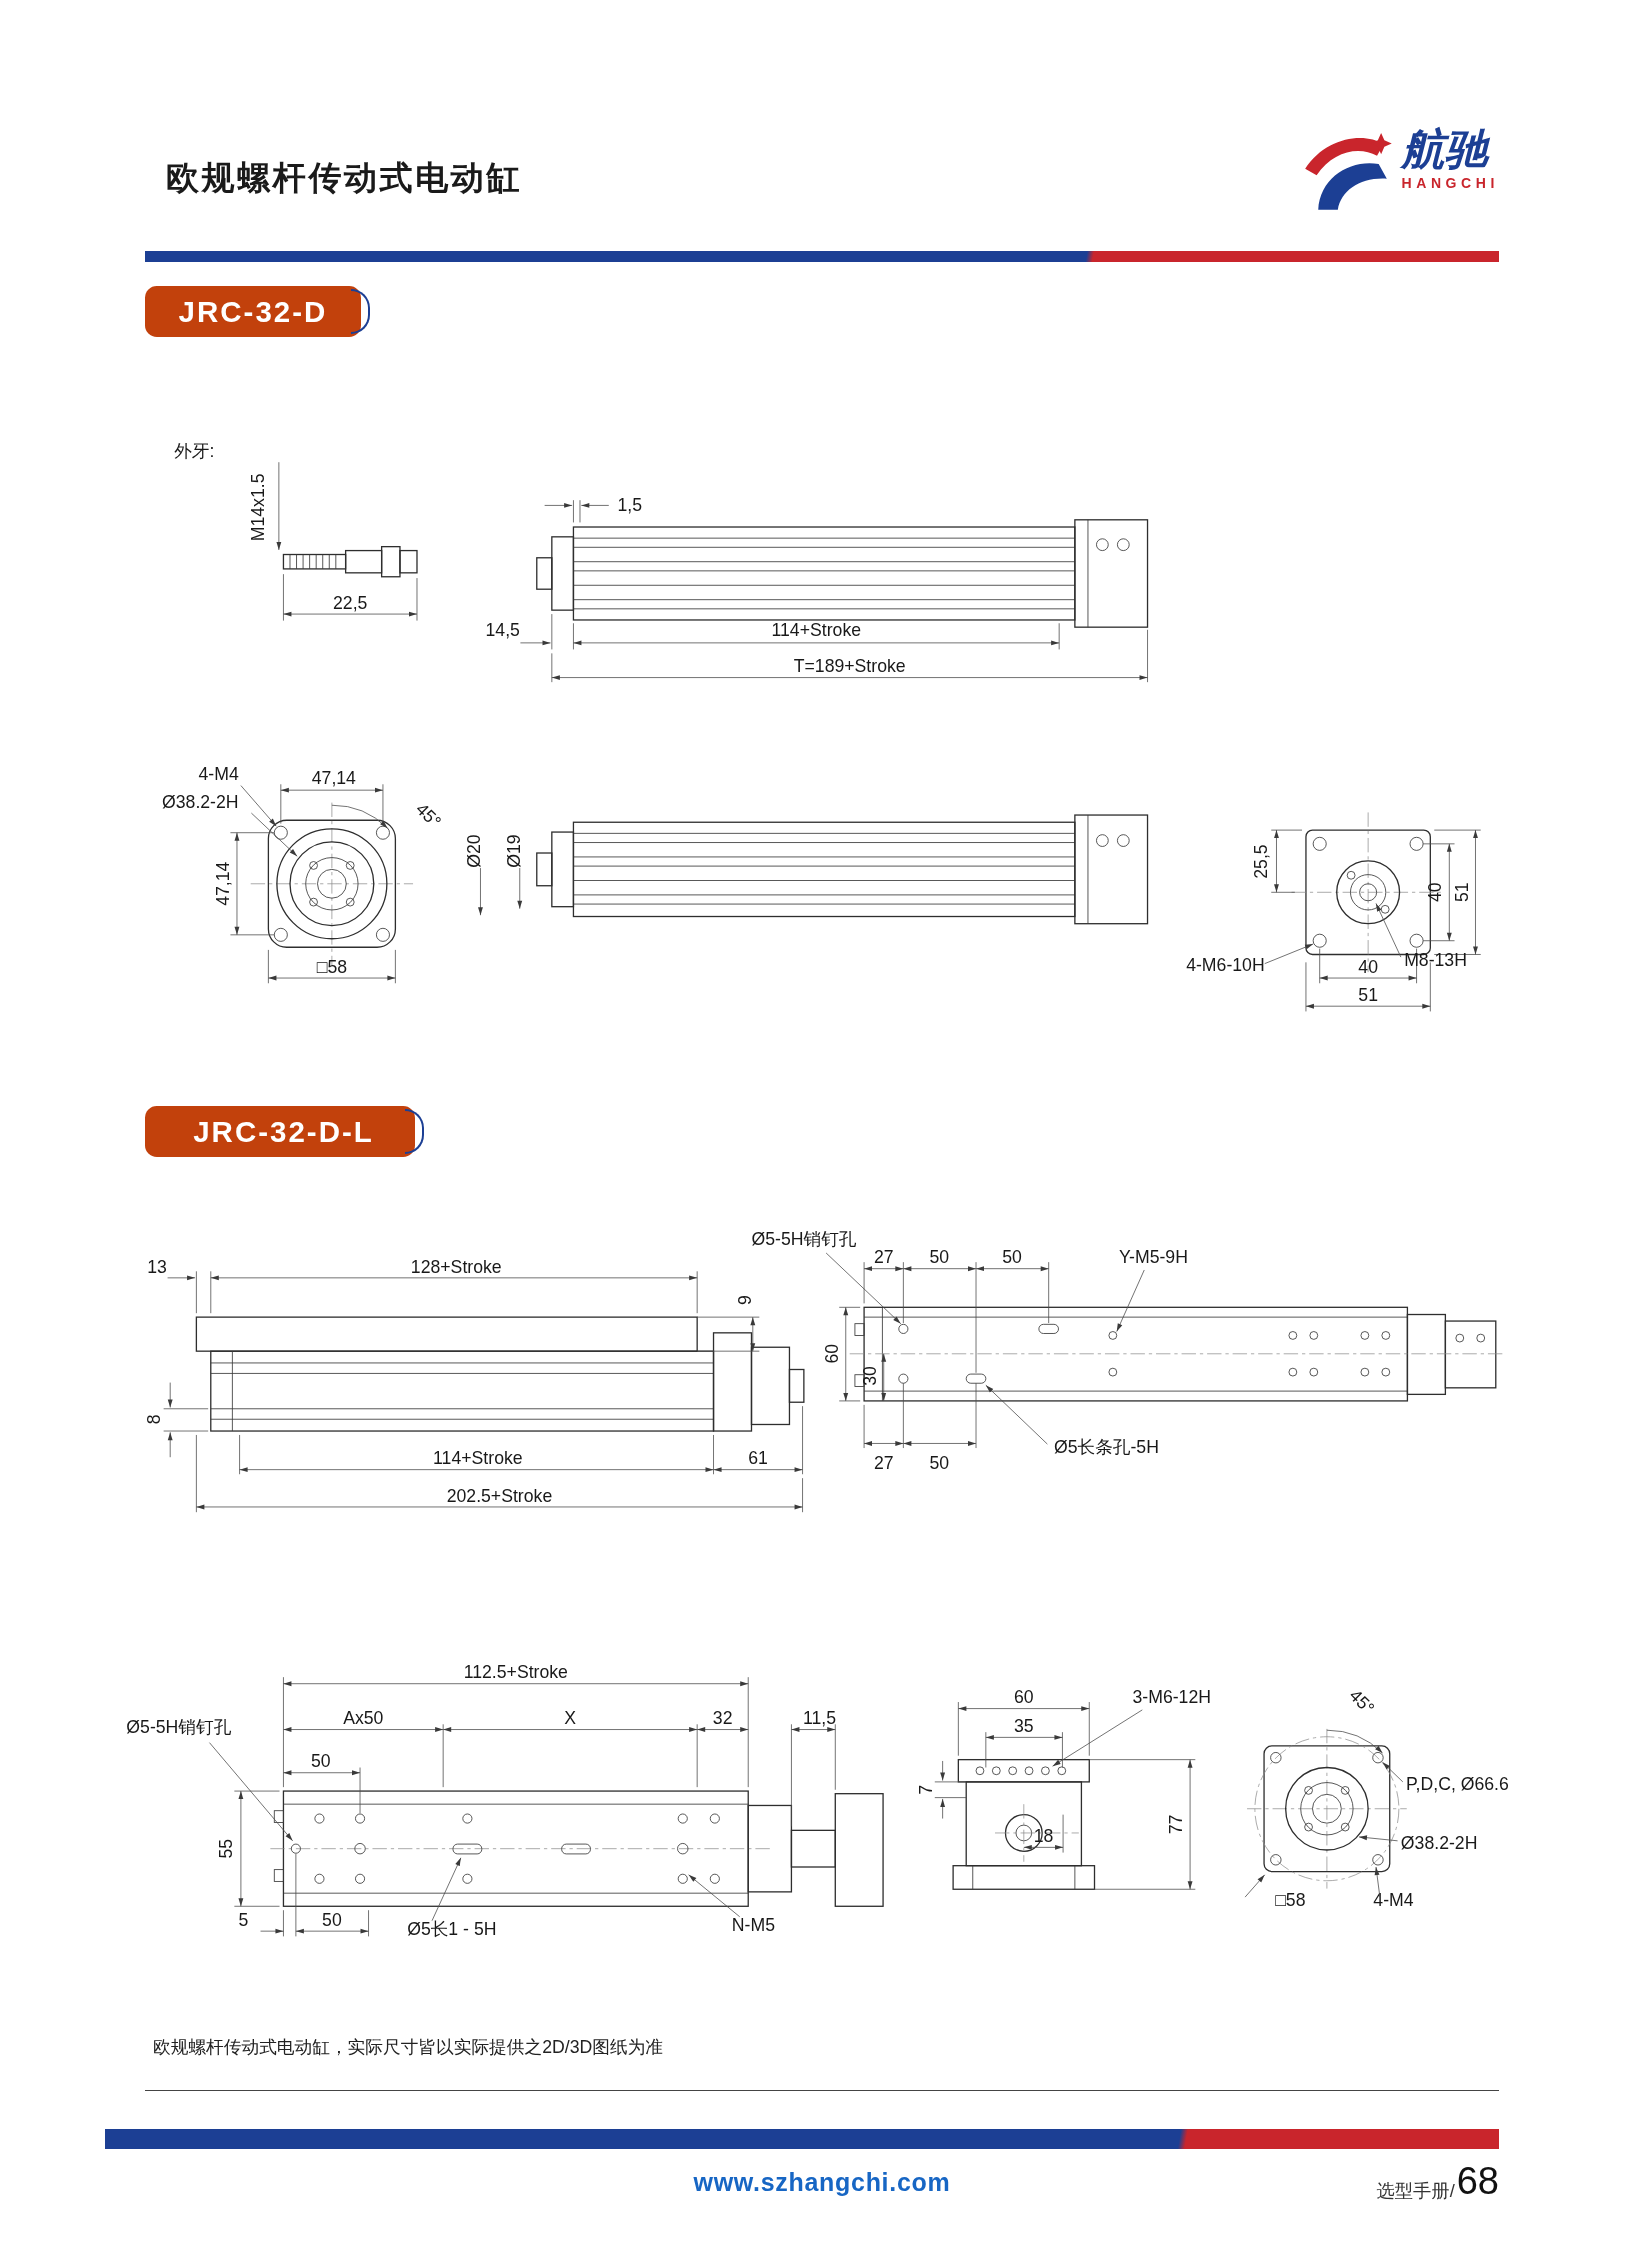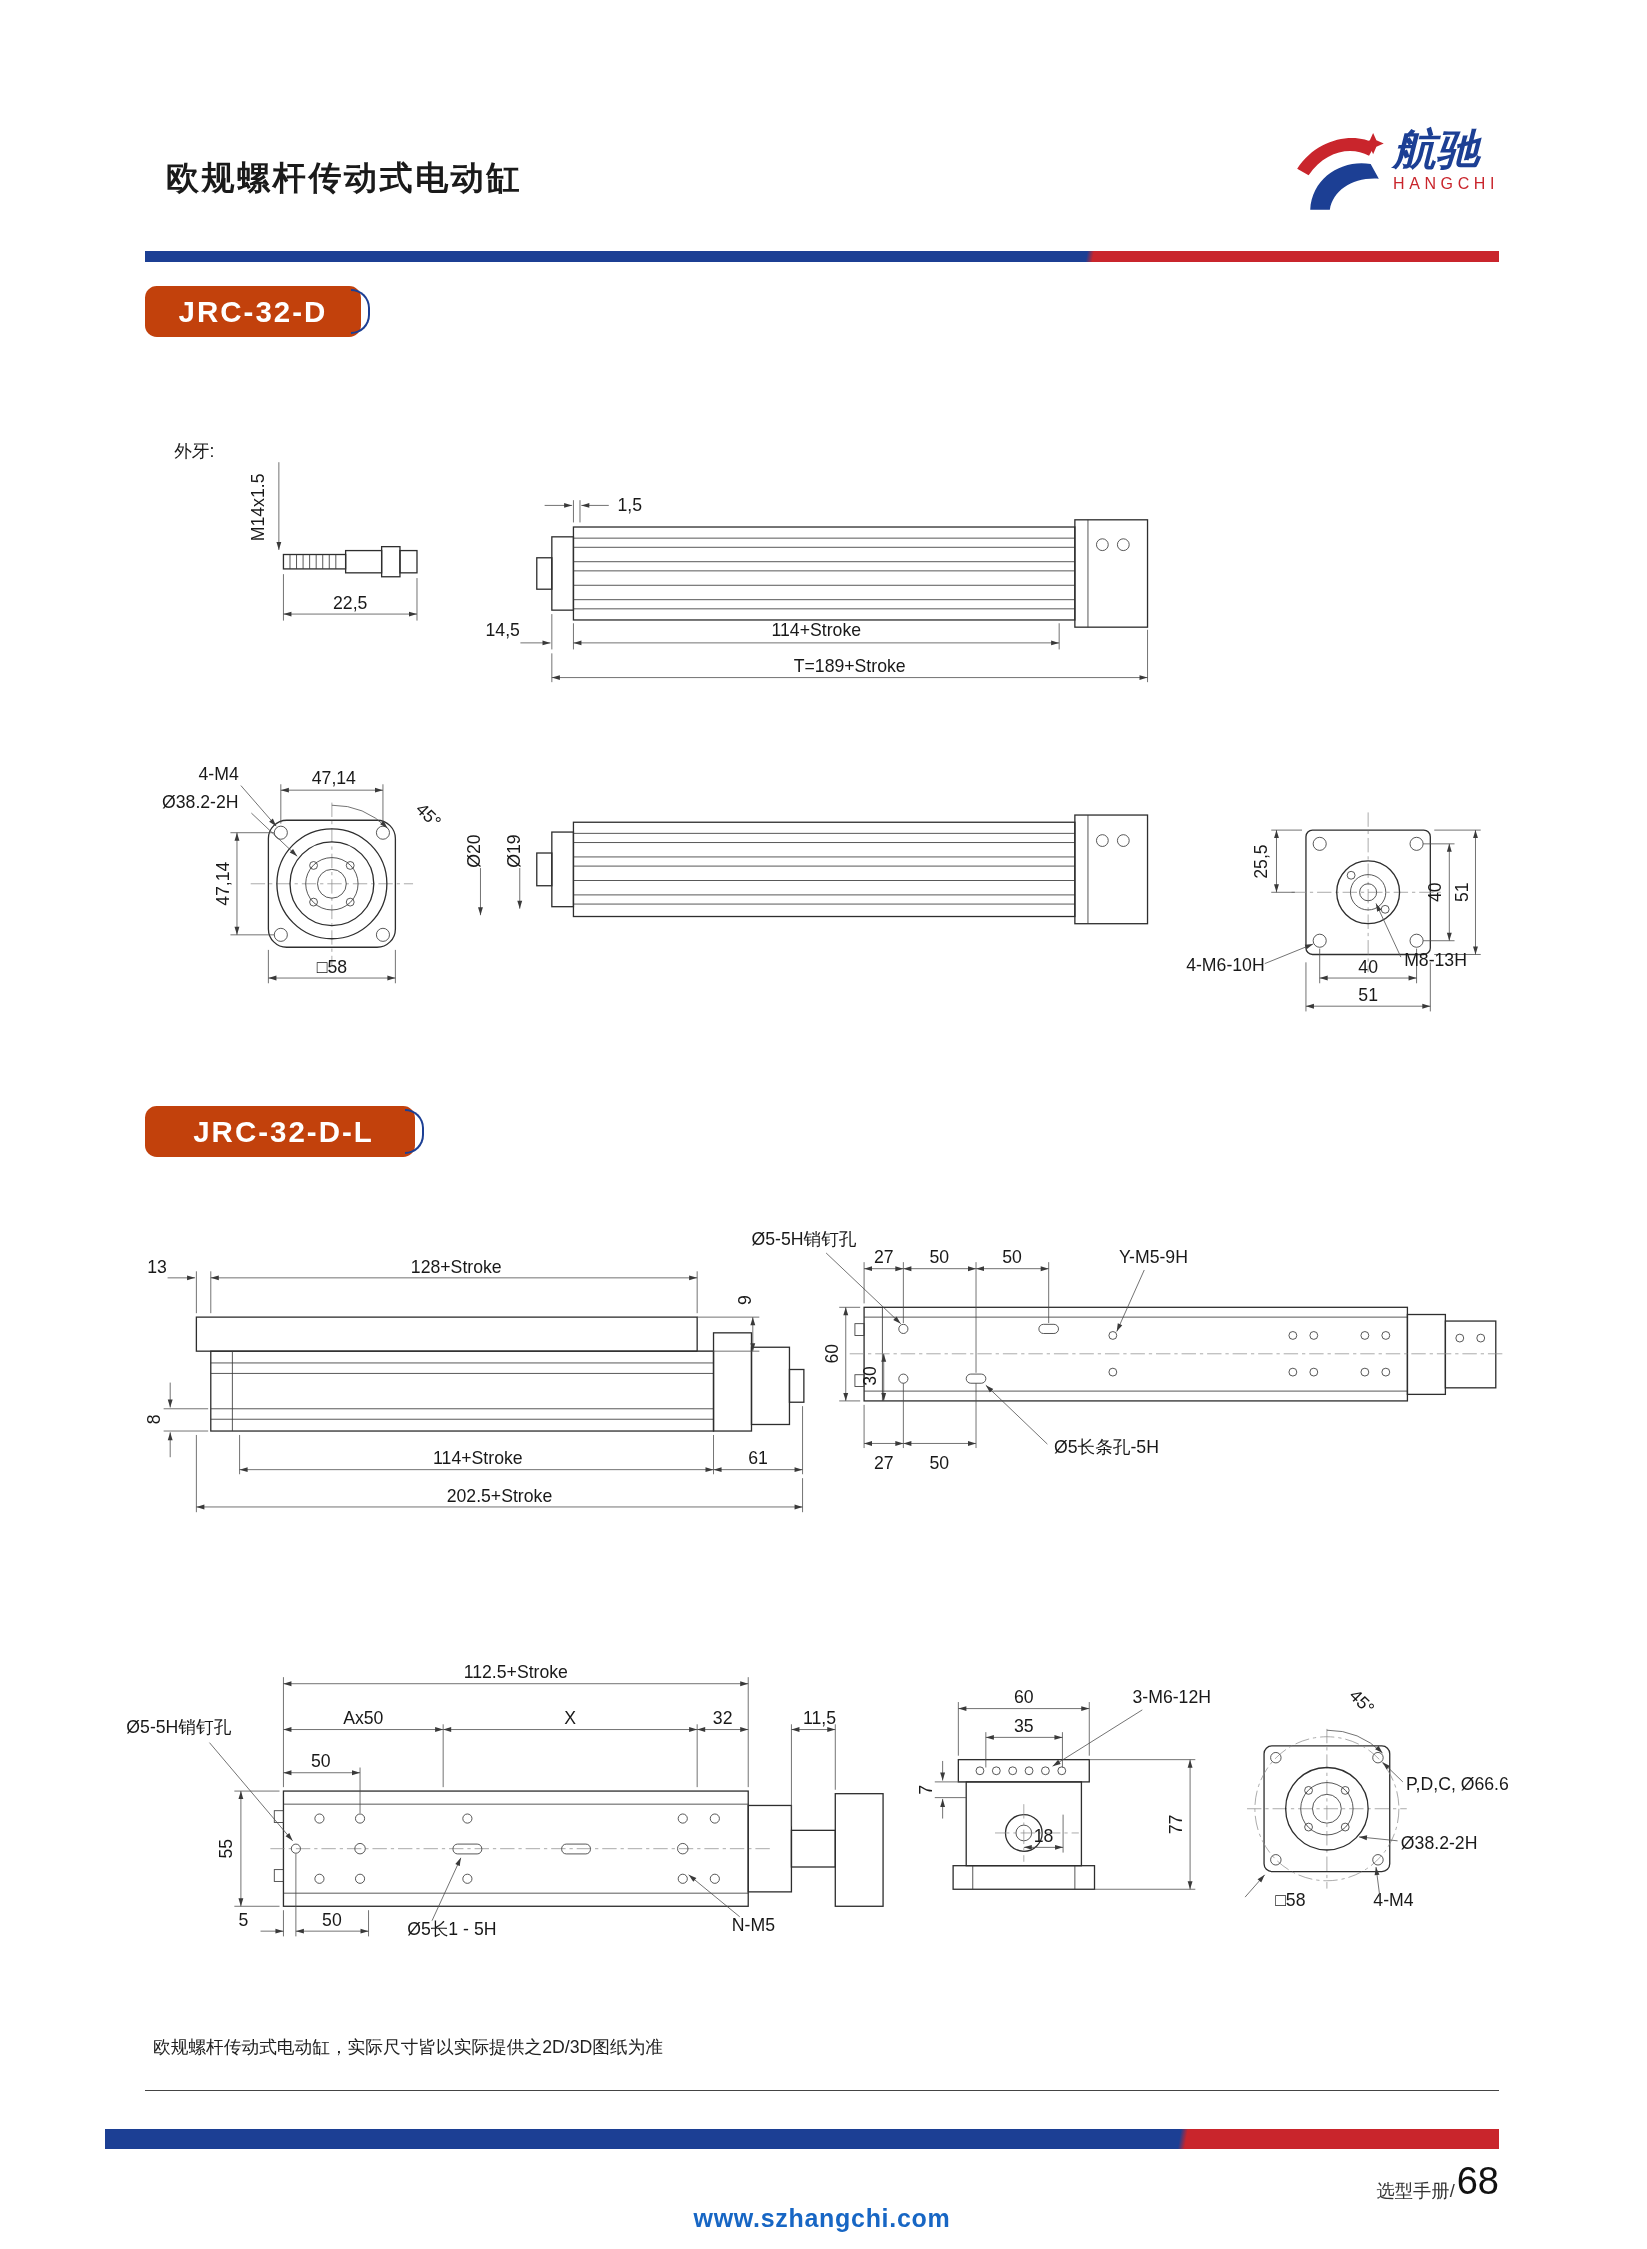--- a/index.html
+++ b/index.html
@@ -3,21 +3,21 @@
 <meta charset="utf-8">
 <style>
   html,body{margin:0;padding:0;background:#e8e8e8;}
   .page{position:relative;width:1647px;height:2250px;background:#ffffff;overflow:hidden;
         font-family:"Liberation Sans","DejaVu Sans",sans-serif;}
   
   .title{position:absolute;left:166px;top:156px;margin:0;font-size:33px;font-weight:700;
          color:#1a1a1a;letter-spacing:2.6px;}
   .logo{position:absolute;right:148px;top:128px;display:flex;align-items:flex-start;gap:6.5px;}
   .logo-cn{font-size:43px;font-weight:700;font-style:italic;color:#1c3f94;line-height:1;}
-  .logo-en{font-size:16px;font-weight:400;color:#c9252c;letter-spacing:4.6px;margin-top:3.9px;}
+  .logo-en{font-size:14px;font-weight:700;color:#c9252c;letter-spacing:4.6px;margin-top:3.9px;}
   .hrule{position:absolute;left:145px;top:251px;width:1354px;height:10.5px;
          background:linear-gradient(100deg,#1c3f94 0%,#1c3f94 69.5%,#c9252c 70%,#c9252c 100%);}
   
   .badge{position:absolute;background:#c2410c;border-radius:11.8px;display:flex;align-items:center;
          justify-content:center;color:#fff;font-weight:700;font-size:29.5px;letter-spacing:2px;}
   .badge::after{content:"";position:absolute;right:-9.2px;top:3.3px;bottom:3.3px;width:17px;
          border:2px solid #1c3f94;border-left:none;border-radius:0 23.6px 23.6px 0;}
   .badge1{left:145px;top:286px;width:216px;height:51px;}
   .badge2{left:145px;top:1106px;width:263px;height:51px;padding-left:7px;}
   
@@ -26,21 +26,21 @@
   .o2{stroke:#3a3a3a;stroke-width:1.3;fill:none;}
   .d{stroke:#4d4d4d;stroke-width:1.2;fill:none;}
   .c{stroke:#8a8a8a;stroke-width:1.1;fill:none;stroke-dasharray:22 6 5 6;}
   .dwg text{font-family:"Liberation Sans","DejaVu Sans",sans-serif;font-size:27px;fill:#191919;}
   
   .note{position:absolute;left:153px;top:2035px;font-size:17.7px;color:#222;}
   .thinline{position:absolute;left:145px;top:2090px;width:1354px;height:1.3px;background:#444;}
   .fbar{position:absolute;left:105px;top:2129px;width:1394px;height:19.6px;
         background:linear-gradient(100deg,#1c3f94 0%,#1c3f94 77%,#c9252c 77.5%,#c9252c 100%);}
   .website{position:absolute;left:145px;top:2168px;width:1354px;text-align:center;
-           font-size:25px;font-weight:700;color:#1766c4;letter-spacing:0.7px;margin-top:36px;}
+           font-size:25px;font-weight:700;color:#1766c4;letter-spacing:0.7px;}
   .pageinfo{position:absolute;right:148px;top:2160px;display:flex;align-items:flex-end;gap:2px;}
   .manual{font-size:18.3px;color:#333;}
   .pagenum{font-size:38px;color:#111;}
 </style>
 </head>
 <body>
 
 <div class="page">
 
   <h1 class="title">欧规螺杆传动式电动缸</h1>

